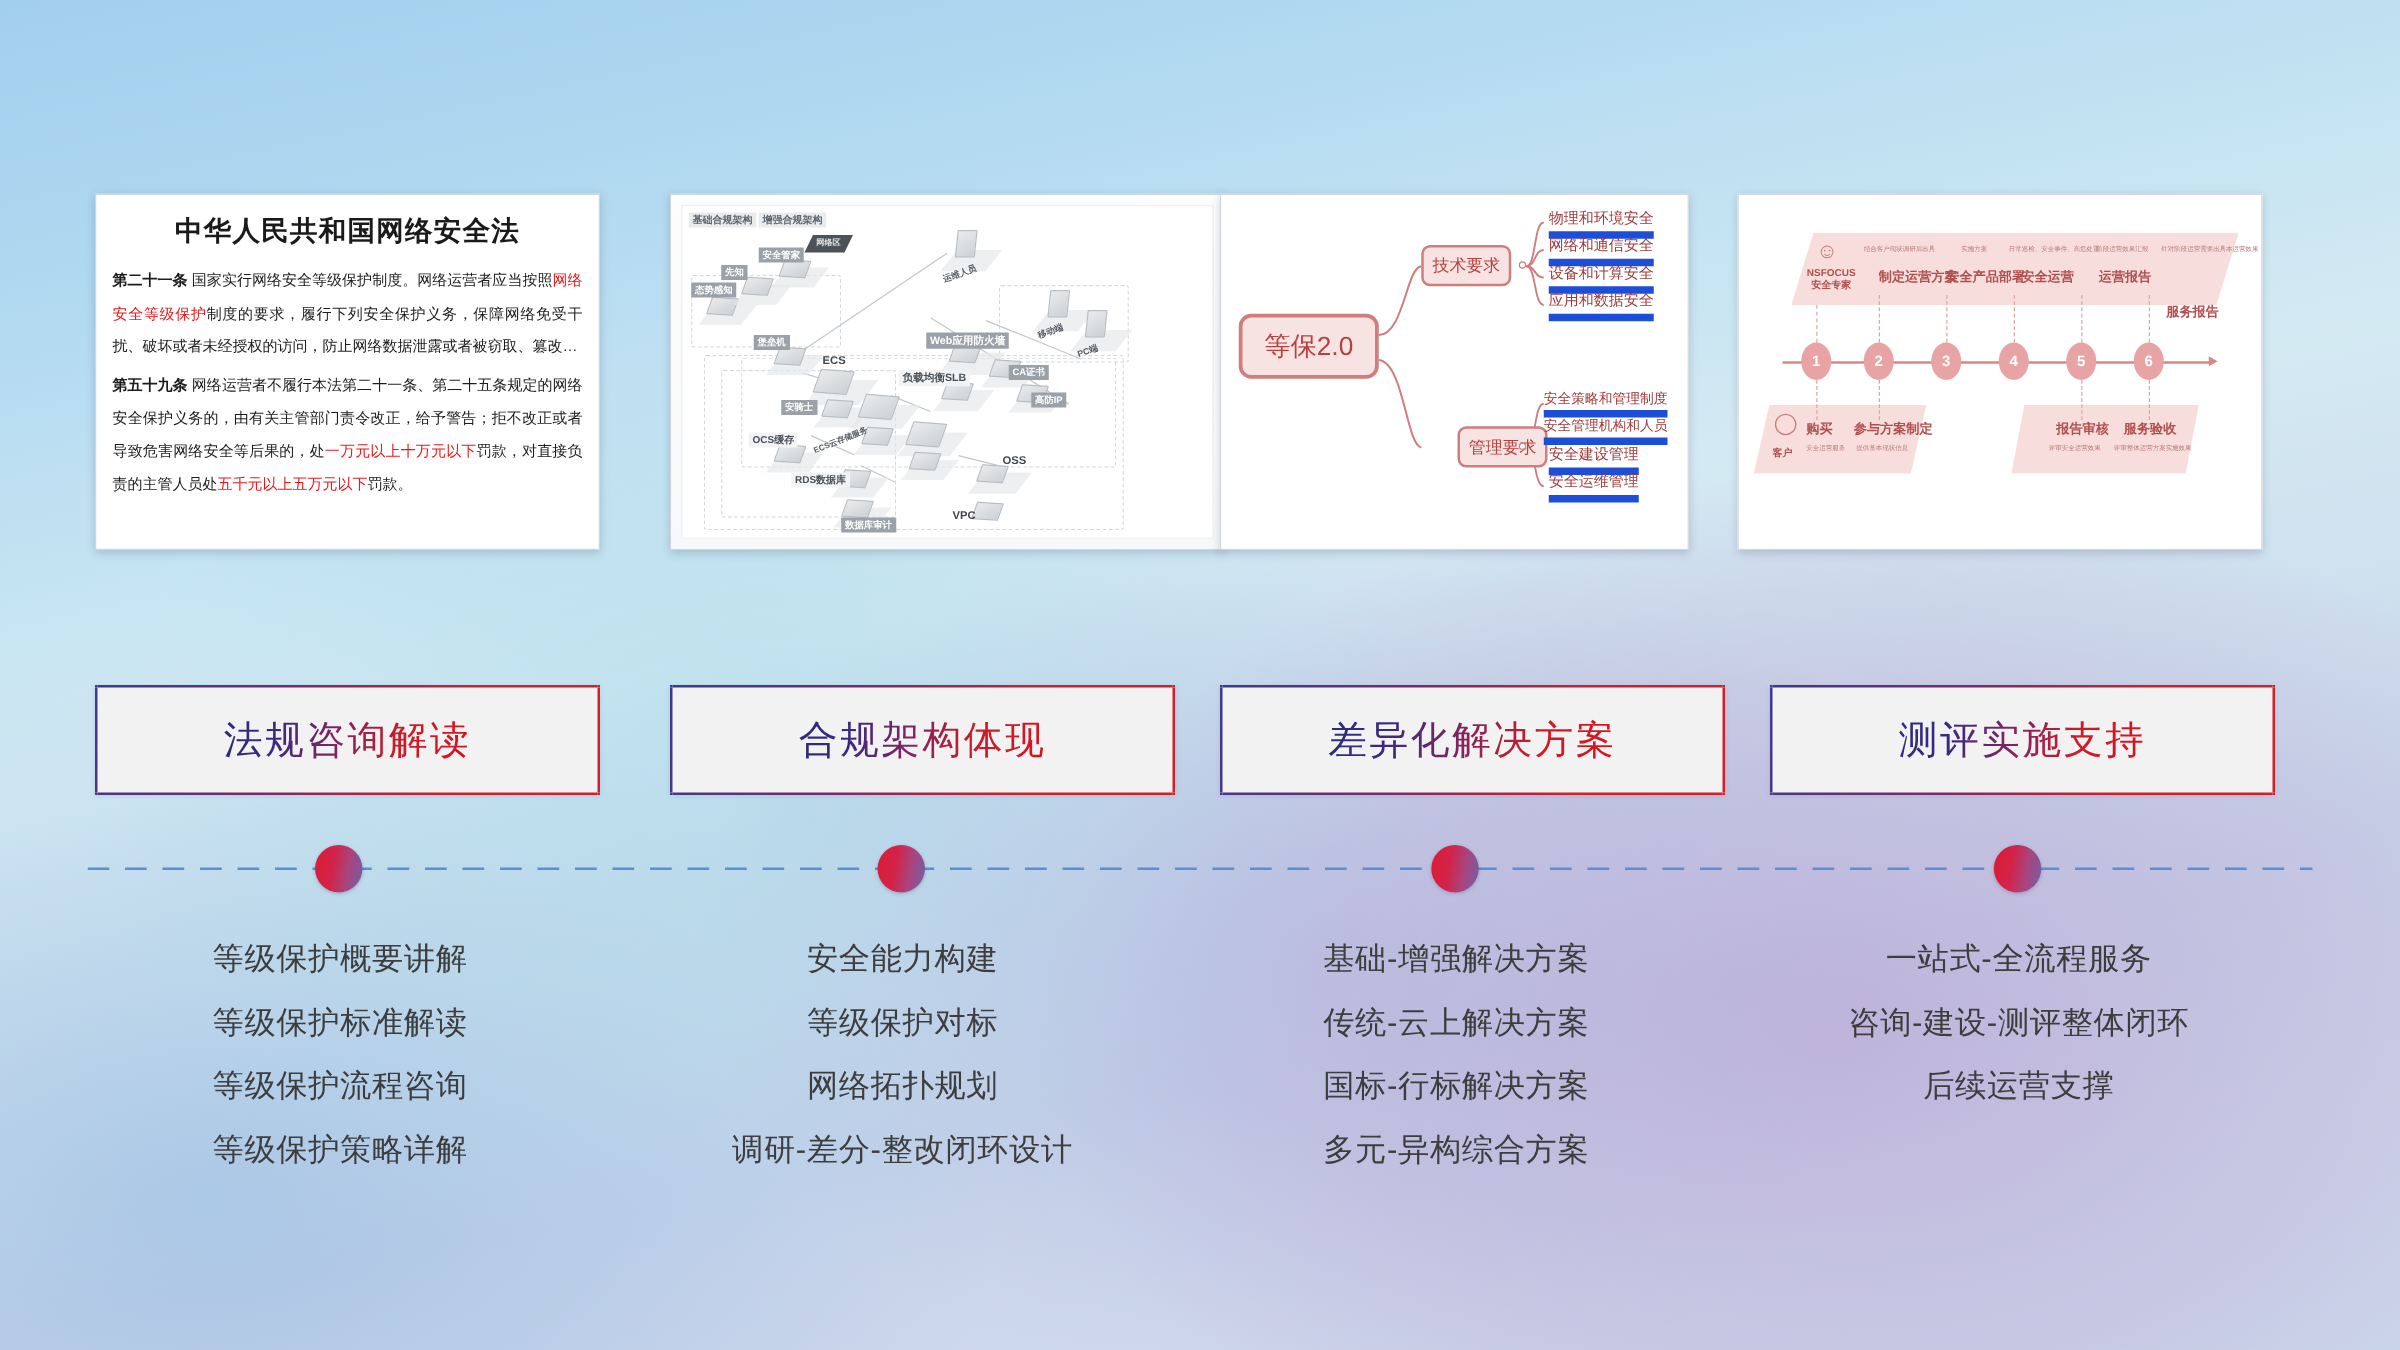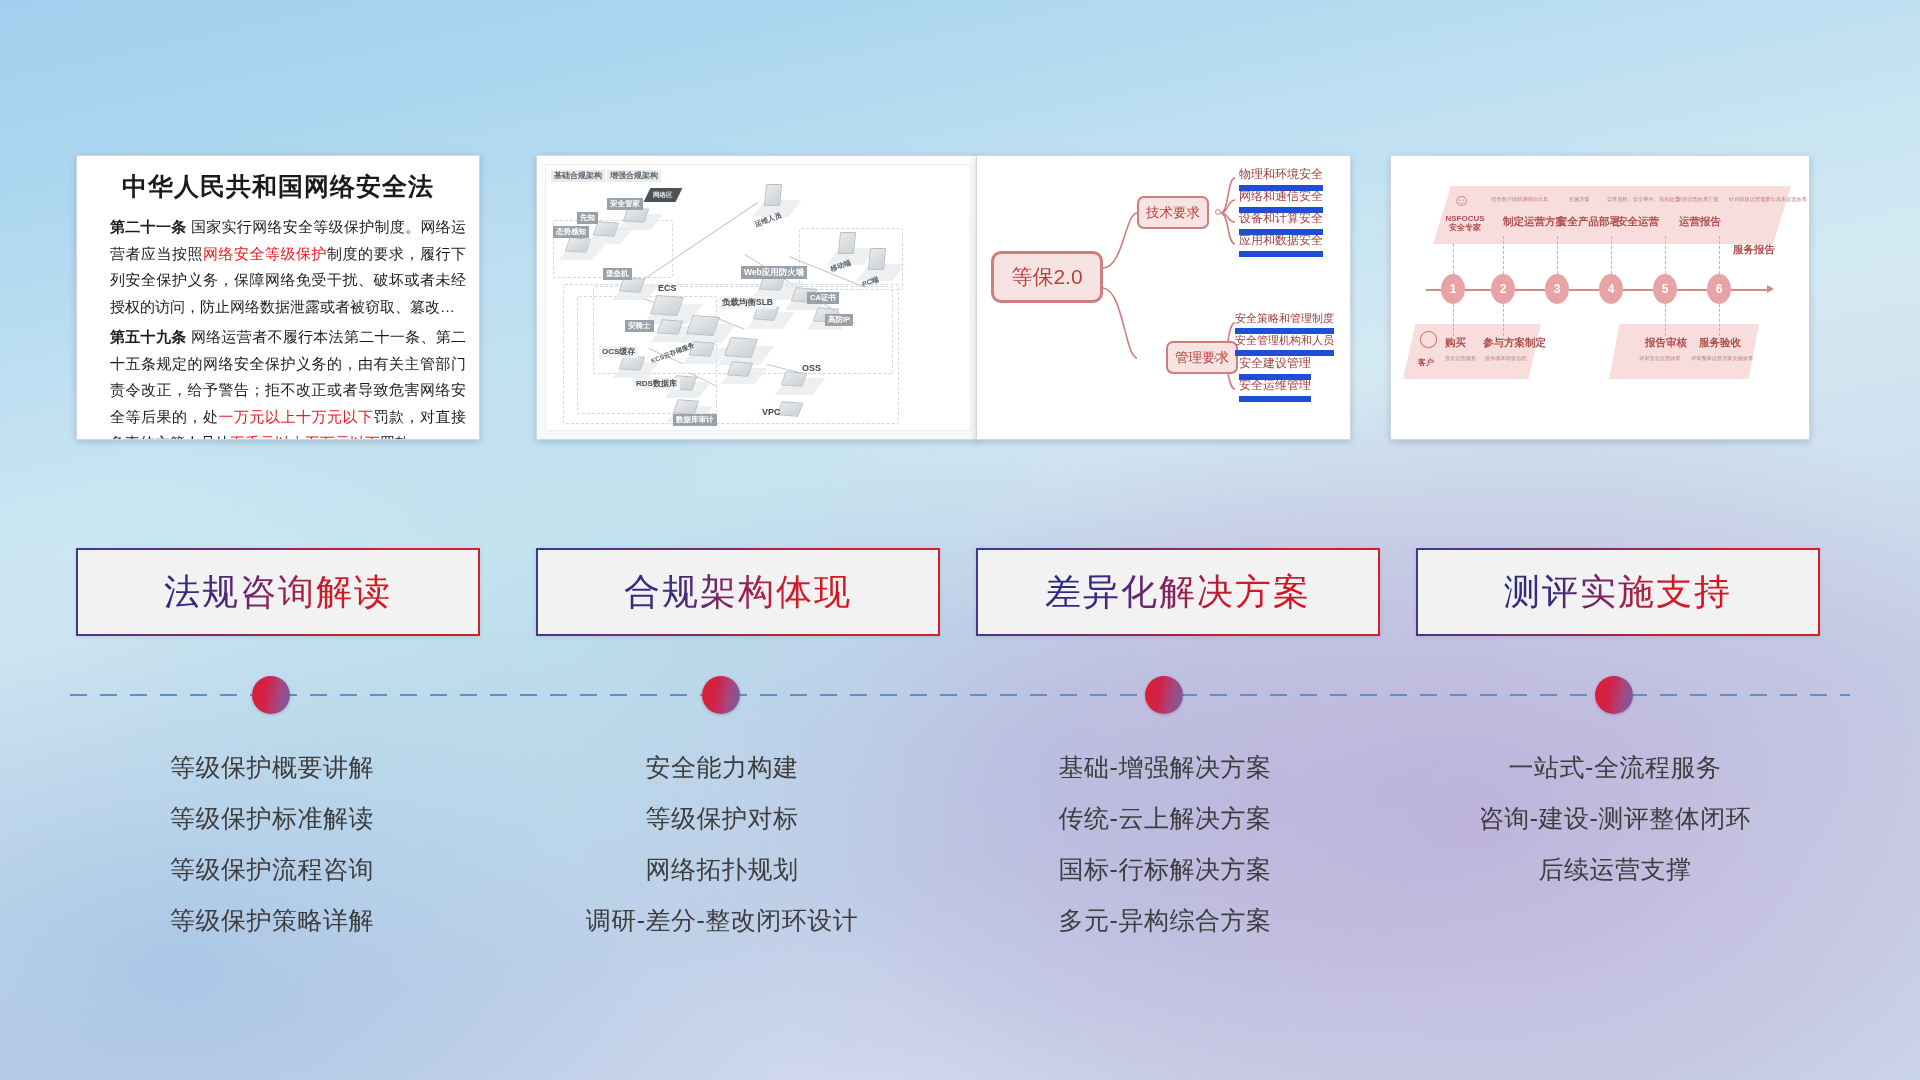--- a/index.html
+++ b/index.html
@@ -37,32 +37,31 @@
     overflow: hidden;
   }
   #card-law   { left: 76px;   width: 404px; height: 285px; }
   #card-arch  { left: 536px;  width: 444px; height: 285px; font-weight: bold; }
   #card-mind  { left: 976px;  width: 375px; height: 285px; }
   #card-flow  { left: 1390px; width: 420px; height: 285px; }
 
   
   .law-title {
     text-align: center;
-    font-size: 25px; font-weight: bold; color: #1a1a1a;
+    font-size: 22px; font-weight: bold; color: #1a1a1a;
     letter-spacing: 1px;
     margin: 14px 0 11px 0;
   }
   .law-body {
-    font-size: 15px;
+    font-size: 12px;
     line-height: 26.5px;
     color: #1c1c1c;
     padding: 0 13px;
     text-align: justify;
     text-justify: inter-ideograph;
-    margin-left: 20px;
   }
   .law-body p { margin-bottom: 4px; }
   .law-art { font-weight: bold; }
   .hl { color: #e8191b; }
 
   
   .arch {
     position: absolute; inset: 0;
     background: linear-gradient(180deg,#fdfdfd 0%,#f7f8f9 100%);
   }
@@ -181,21 +180,21 @@
     border: 2px solid #d0202c;
     border-image: linear-gradient(110deg,#3c3a8e 0%,#7a2a68 38%,#d0202c 72%,#d0202c 100%) 1;
     display: flex; align-items: center; justify-content: center;
     box-shadow: 0 1px 4px rgba(40,60,90,0.13);
   }
   #title-0 { left: 76px;   width: 404px; }
   #title-1 { left: 536px;  width: 404px; }
   #title-2 { left: 976px;  width: 404px; }
   #title-3 { left: 1416px; width: 404px; }
   .title-text {
-    font-size: 36px; font-weight: 500; letter-spacing: 2px;
+    font-size: 31px; font-weight: 500; letter-spacing: 2px;
     background: linear-gradient(100deg,#2b2a7c 0%,#3c2a80 22%,#8e2258 50%,#cf1b26 72%,#d8121f 100%);
     -webkit-background-clip: text; background-clip: text;
     -webkit-text-fill-color: transparent; color: transparent;
     white-space: nowrap;
   }
 
   
   #timeline {
     position: absolute; left: 70px; top: 694px; width: 1780px; height: 2px;
     background-image: linear-gradient(90deg,#5b8fd1 0 17px, rgba(0,0,0,0) 17px 30px);

